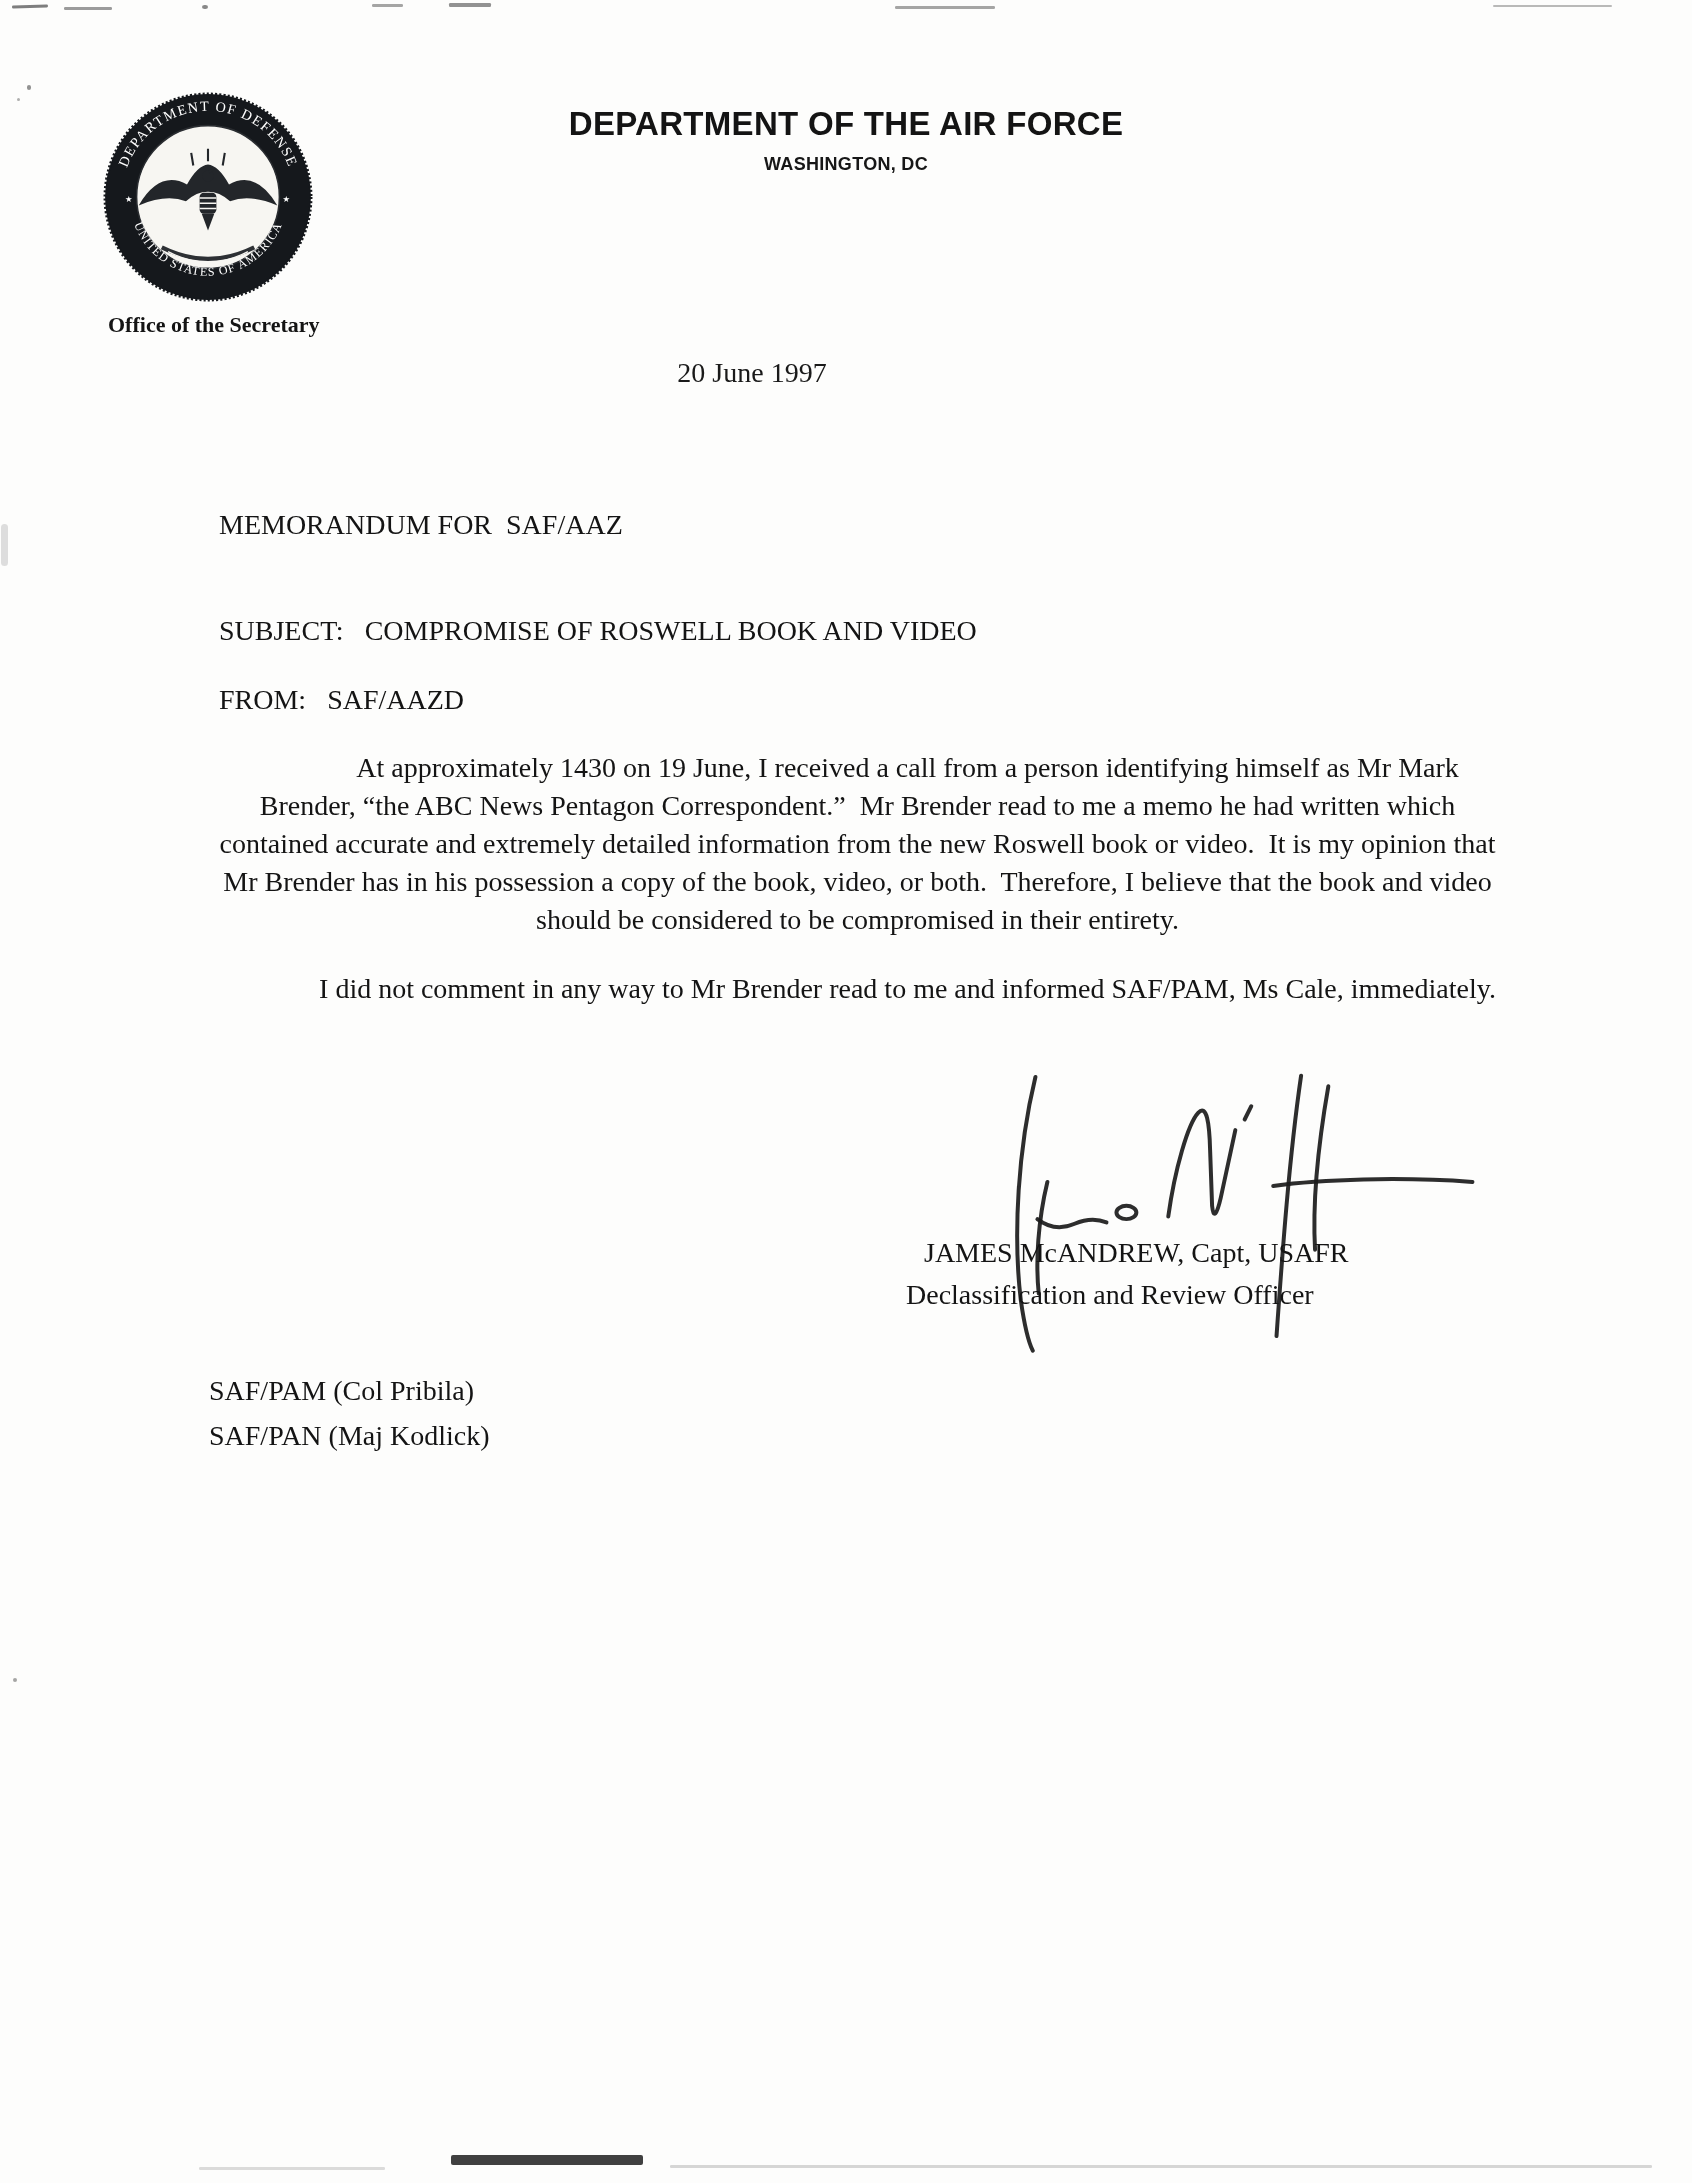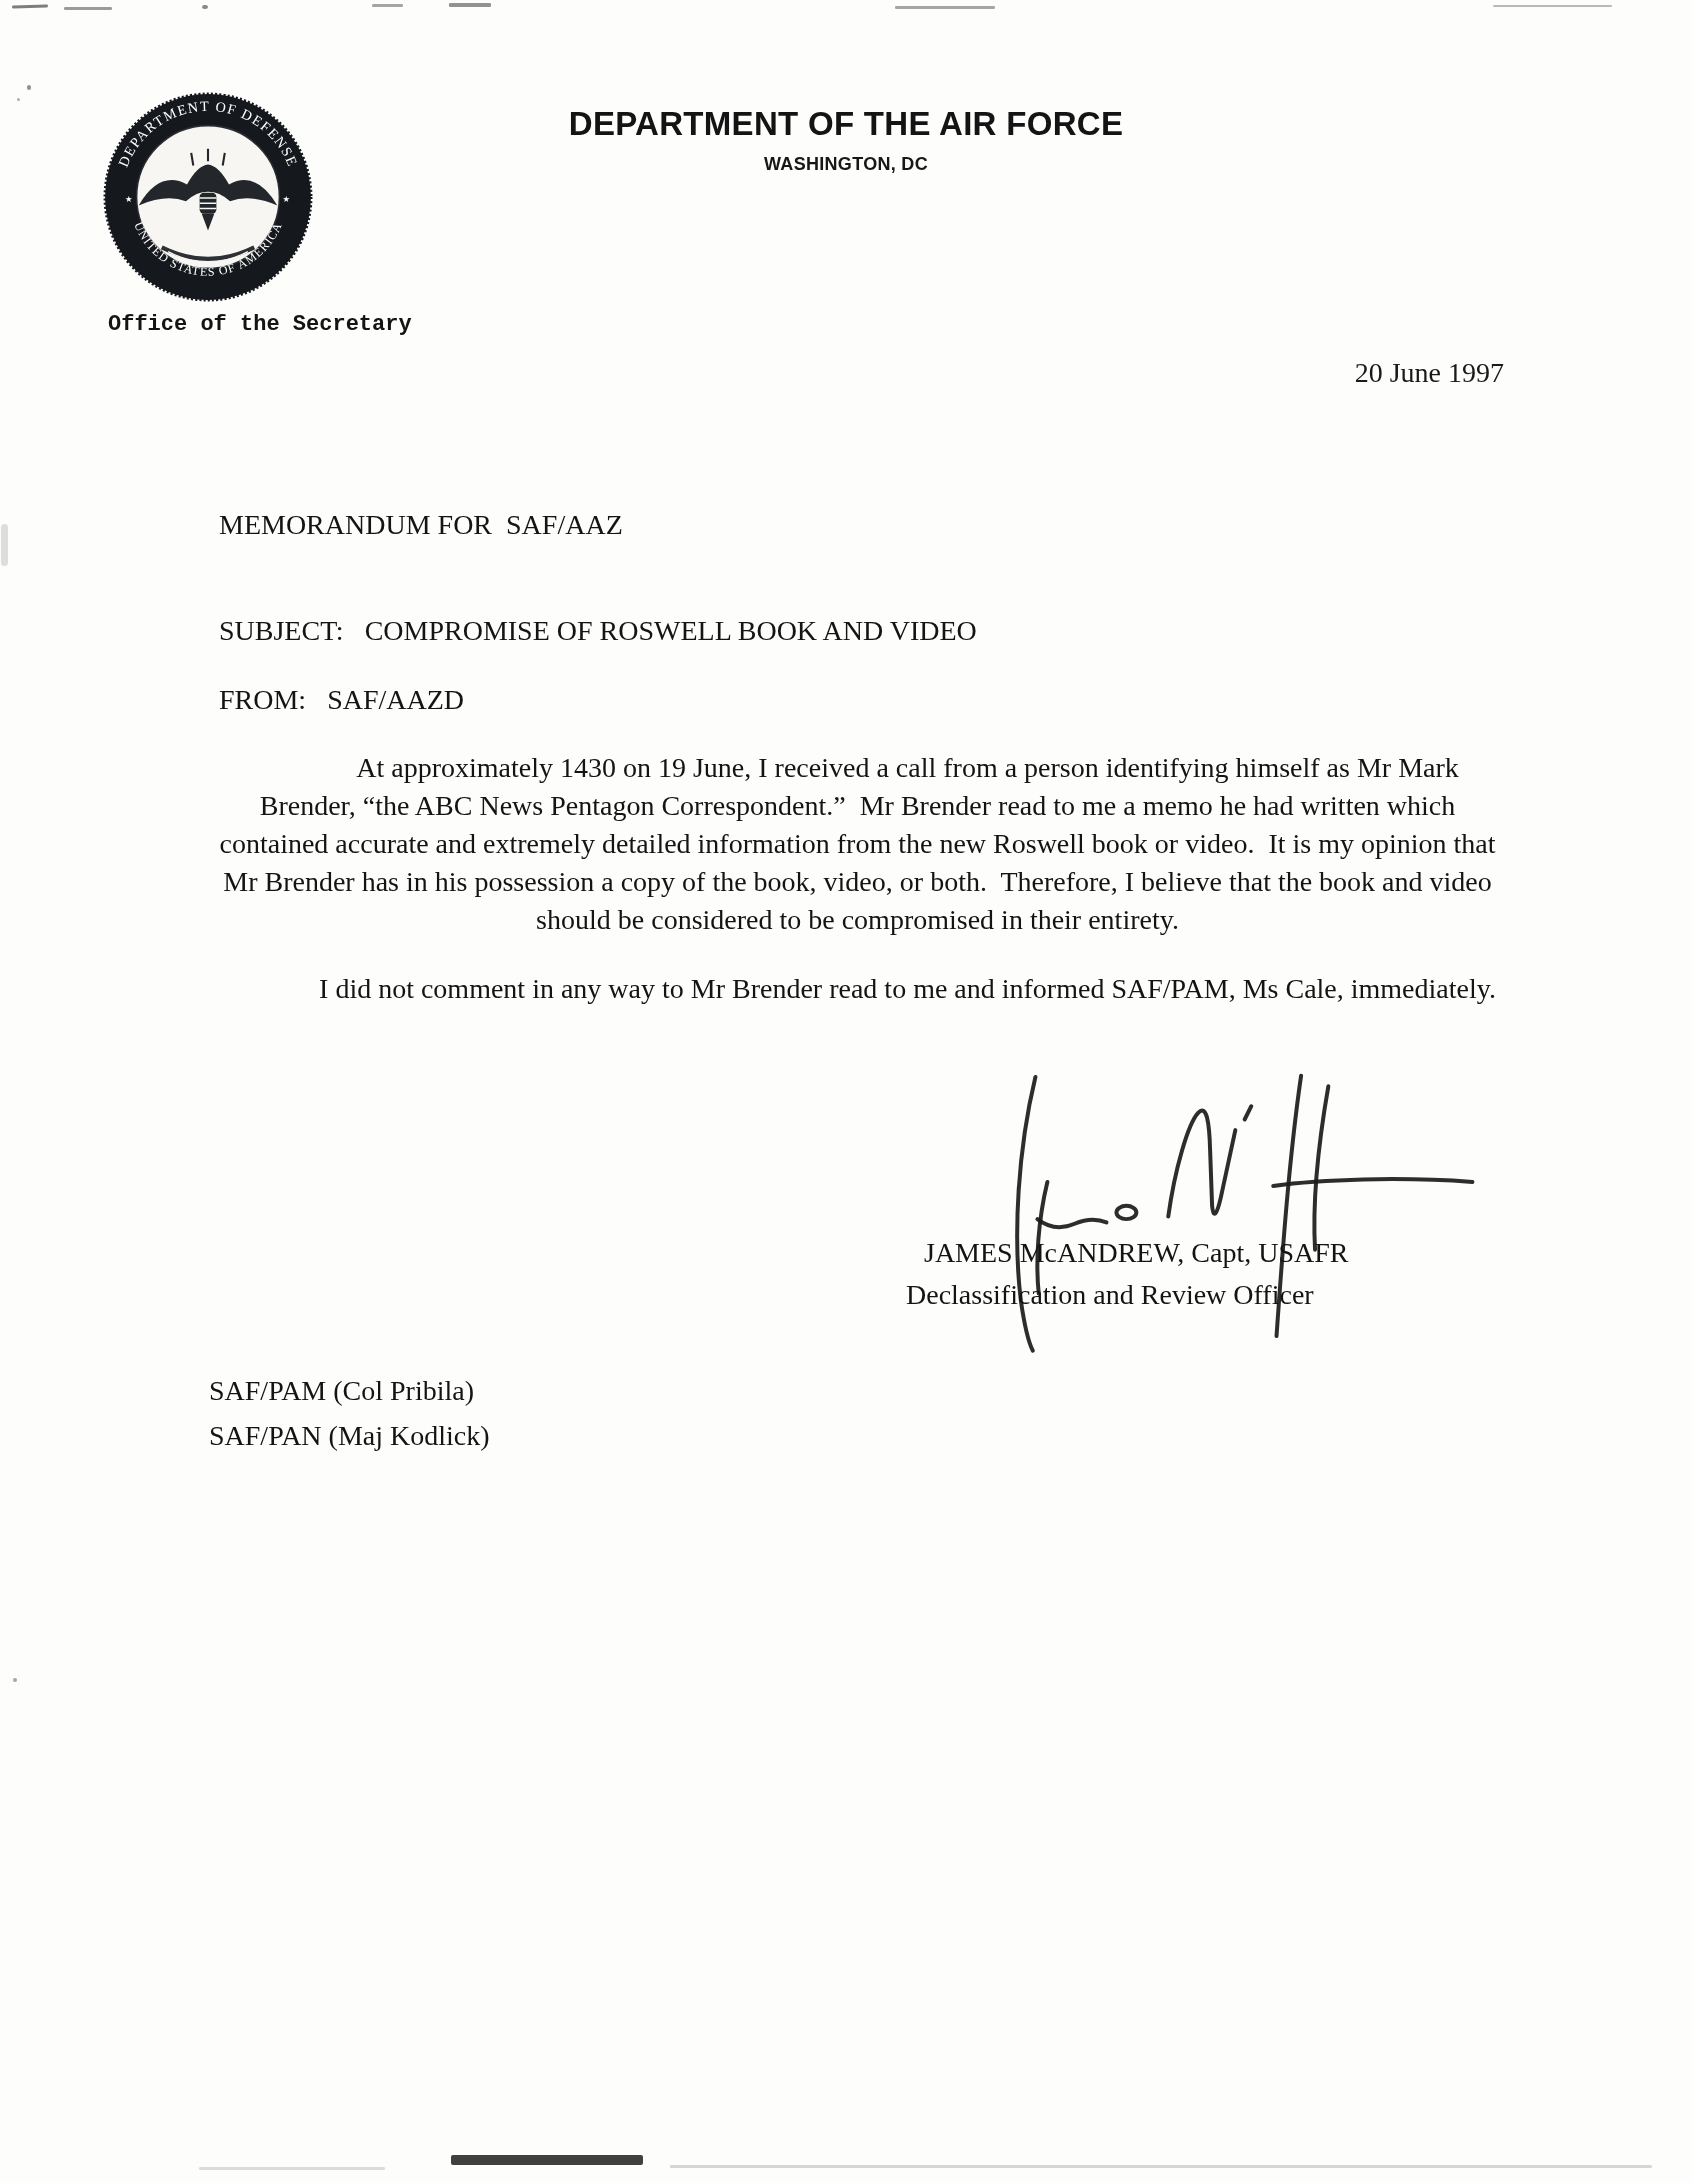--- a/index.html
+++ b/index.html
@@ -21,26 +21,26 @@
   }
   .letterhead-sub {
     position:absolute; left:0; right:0; top:154px;
     text-align:center;
     font-family:"Liberation Sans", sans-serif;
     font-weight:bold; font-size:18px; letter-spacing:0.3px;
     color:#171717;
   }
   .office-line {
     position:absolute; left:108px; top:312px;
-    font-family:Liberation Mono, monospace;
+    font-family:Liberation Serif, serif;
     font-weight:bold; font-size:22px; color:#141414;
   }
   .date-line {
     position:absolute; left:0; right:188px; top:357px;
-    text-align:right; font-size:28px; color:#1a1a1a;
+    text-align:center; font-size:28px; color:#1a1a1a;
   }
   .seal { position:absolute; left:100px; top:92px; width:216px; height:210px; }
   
   .memo-main {
     position:absolute; left:209px; top:506px; width:1277px;
     font-size:28px; line-height:38px; color:#141414;margin-left:10px;
   }
   .pre { white-space:pre-wrap; }
   .from-line { margin-top:30.5px; }
   .subject-line { margin-top:68px; }

